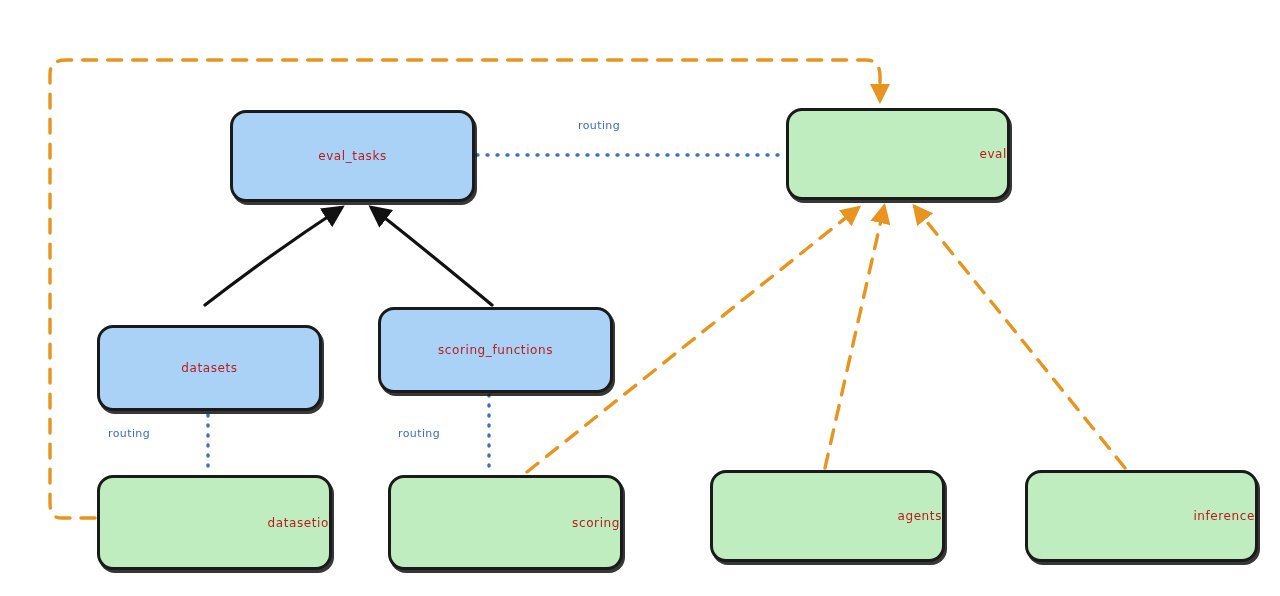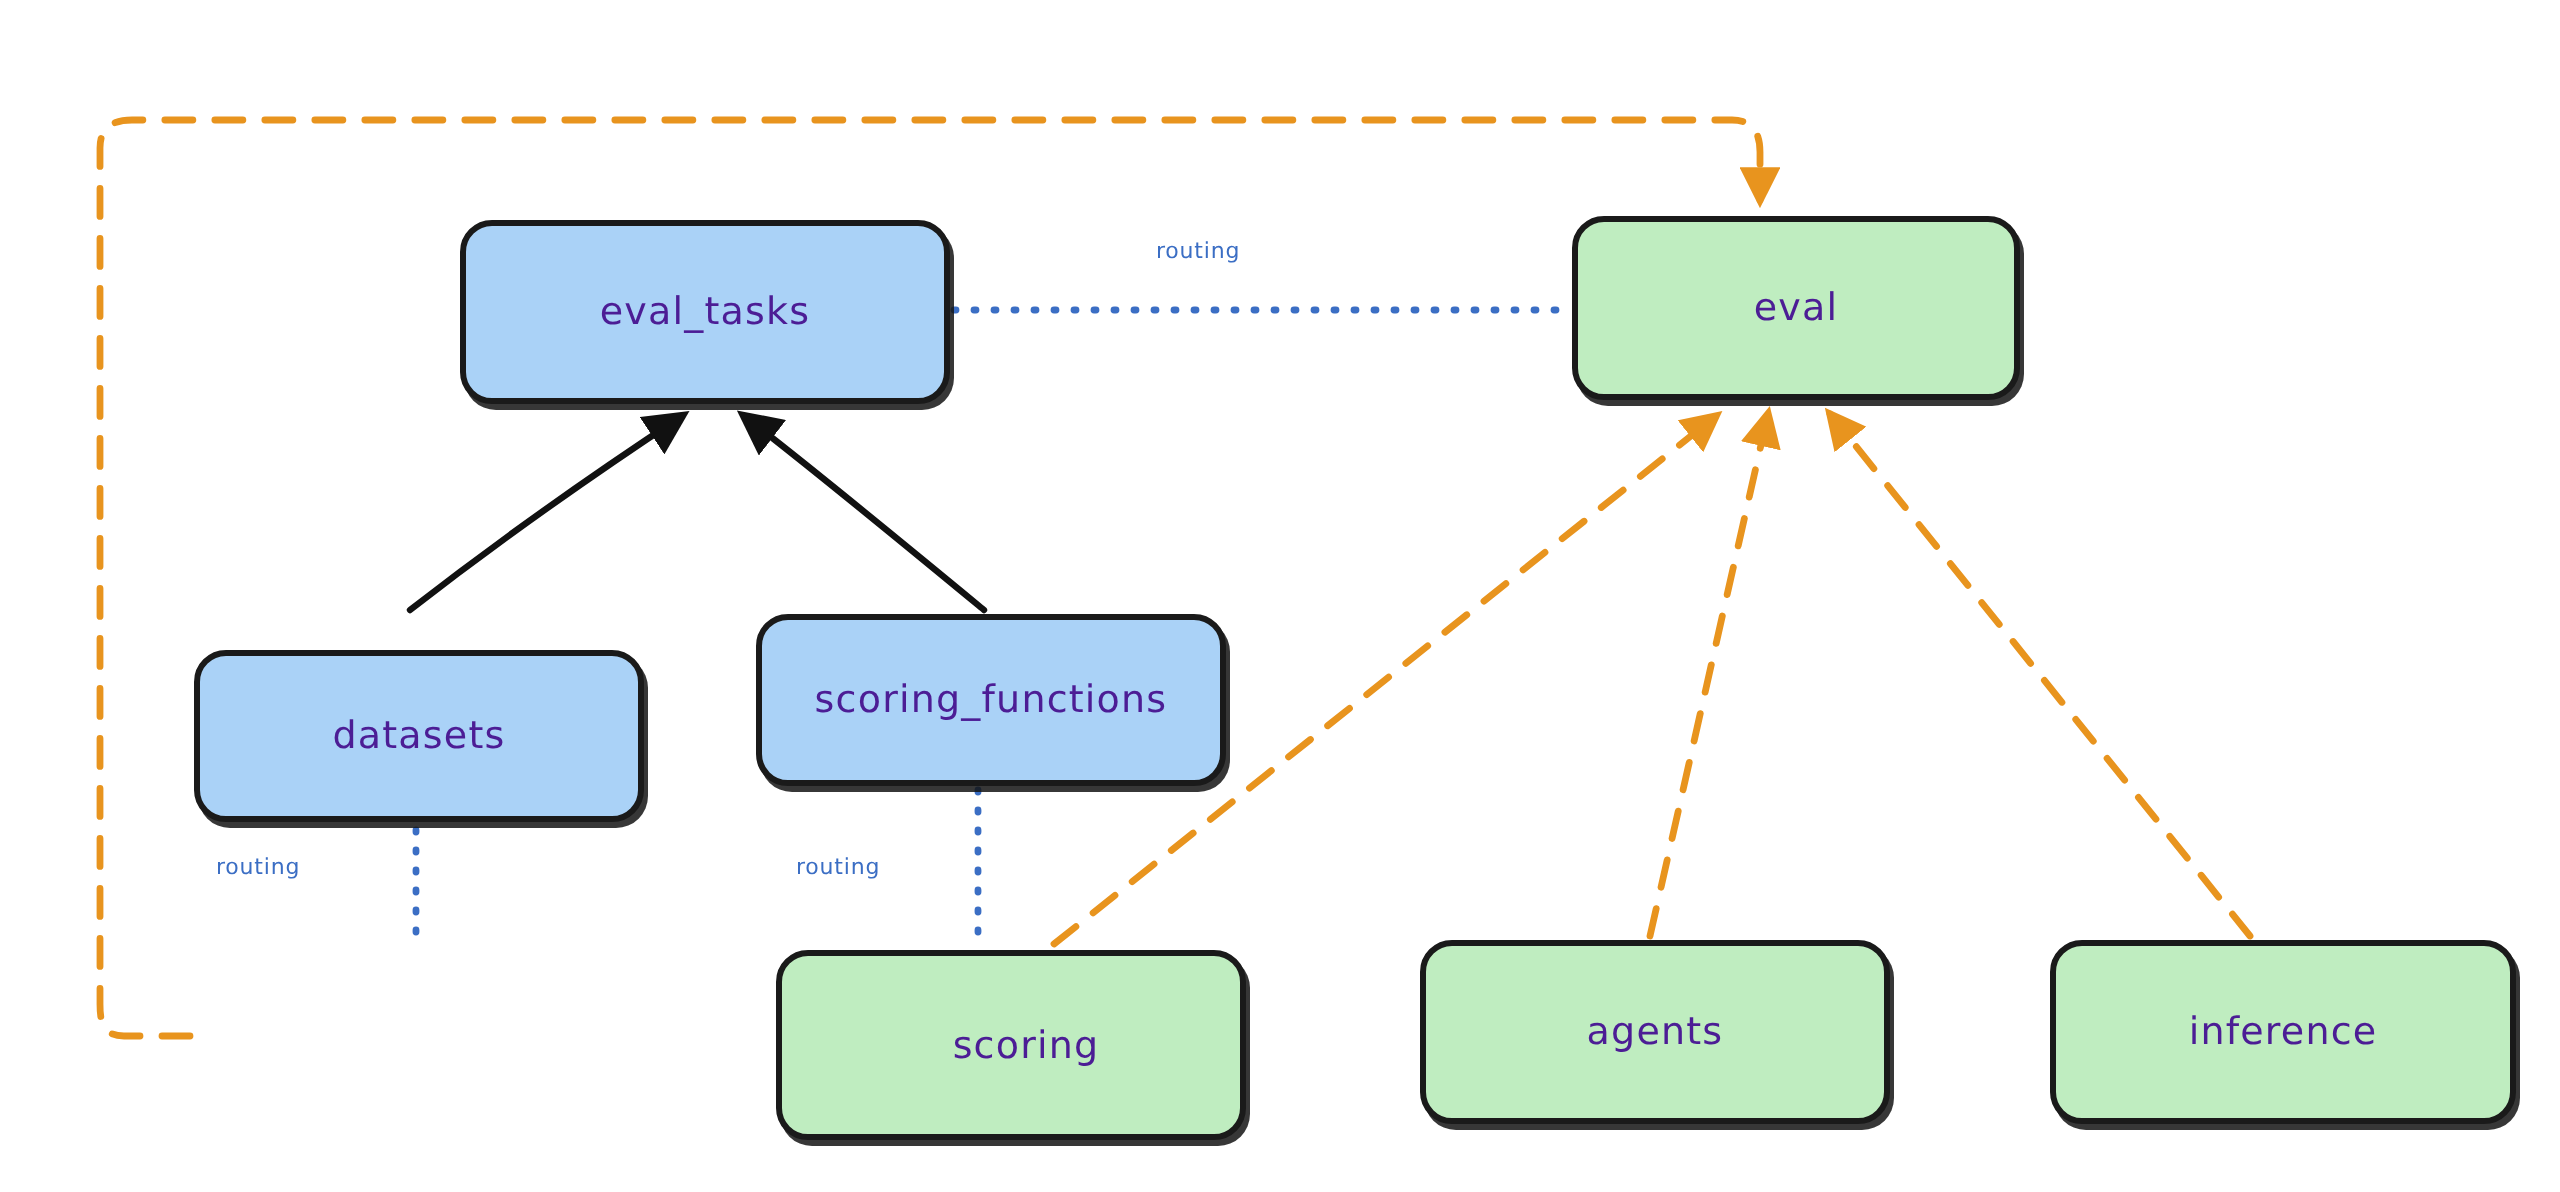--- a/index.html
+++ b/index.html
@@ -29,28 +29,28 @@
     box-sizing: border-box;
     border: 3px solid #1a1a1a;
     border-radius: 16px;
     display: flex;
     align-items: center;
     justify-content: center;
     box-shadow: 2px 3px 0 rgba(20,20,20,0.85);
   }
   .node-label {
     font-family: "DejaVu Sans", sans-serif;
-    font-size: 19px;
-    color: #4c1d95;
+    font-size: 12px;
+    color: #b91c1c;
     letter-spacing: 0.6px;
     white-space: nowrap;
     user-select: none;
   }
   .node.blue { background: #AAD2F7; }
-  .node.green { background: #BFEDC0; }
+  .node.green { background: #BFEDC0; justify-content: flex-end; }
 
   .edge-label {
     position: absolute;
     font-family: "DejaVu Sans", sans-serif;
     font-size: 11px;
     color: #3B6EC4;
     letter-spacing: 0.4px;
     white-space: nowrap;
     user-select: none;
   }
@@ -99,20 +99,23 @@
   </div>
 
   <div class="node blue" style="left:97px; top:325px; width:225px; height:86px;">
     <span class="node-label">datasets</span>
   </div>
 
   <div class="node blue" style="left:378px; top:307px; width:235px; height:86px;">
     <span class="node-label">scoring_functions</span>
   </div>
 
+  <div class="node green" style="left:97px; top:475px; width:235px; height:95px;">
+    <span class="node-label">datasetio</span>
+  </div>
 
   <div class="node green" style="left:388px; top:475px; width:235px; height:95px;padding-left:15px;">
     <span class="node-label">scoring</span>
   </div>
 
   <div class="node green" style="left:710px; top:470px; width:235px; height:92px;">
     <span class="node-label">agents</span>
   </div>
 
   <div class="node green" style="left:1025px; top:470px; width:233px; height:92px;">

